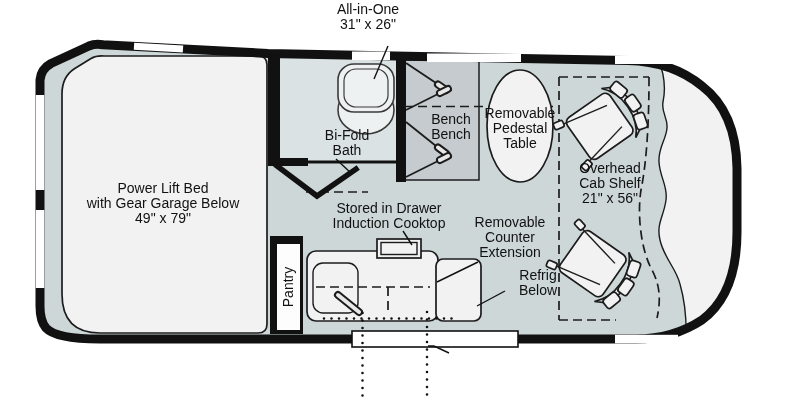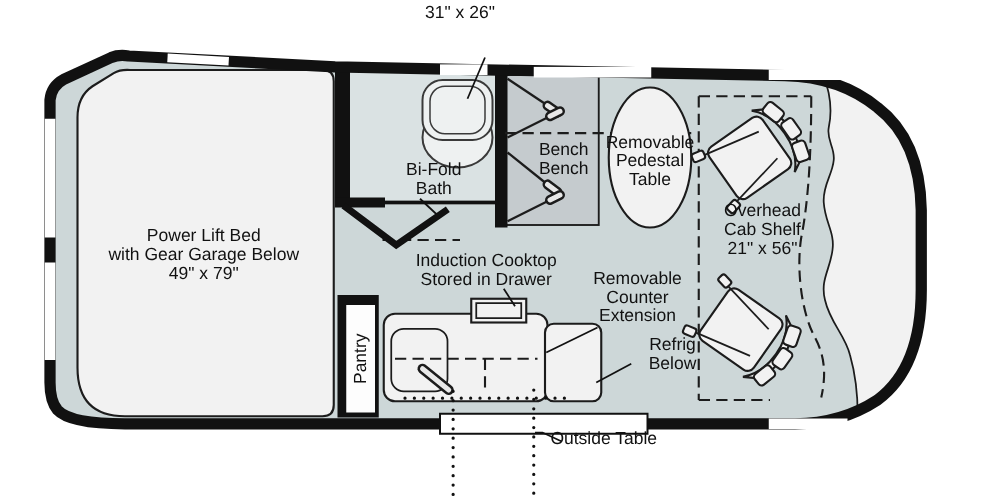--- a/index.html
+++ b/index.html
@@ -161,20 +161,21 @@
     <path class="leader" d="M 388 46 L 374 79"></path>
     <path class="leader" d="M 336 159 L 352 174"></path>
     <path class="leader" d="M 403 231 L 412 245"></path>
     <path class="leader" d="M 478 262 L 437 282"></path>
     <path class="leader" d="M 505 291 L 477 306"></path>
     <path class="leader" d="M 449 353 L 434 346 L 428 346"></path>
   </g>
 </svg>
 
 <div class="lbl" style="left:368px;top:2px">
+  <span>All-in-One</span>
   <span>31" x 26"</span>
 </div>
 
 <div class="lbl" style="left:163px;top:181px">
   <span>Power Lift Bed</span>
   <span>with Gear Garage Below</span>
   <span>49" x 79"</span>
 </div>
 
 <div class="lbl" style="left:347px;top:128px">
@@ -193,36 +194,35 @@
   <span>Table</span>
 </div>
 
 <div class="lbl" style="left:610px;top:161px">
   <span>Overhead</span>
   <span>Cab Shelf</span>
   <span>21" x 56"</span>
 </div>
 
 <div class="lbl" style="left:389px;top:201px">
+  <span>Stored in Drawer</span>
   <span>Induction Cooktop</span>
-  <span>Stored in Drawer</span>
 </div>
 
 <div class="lbl" style="left:510px;top:215px">
   <span>Removable</span>
   <span>Counter</span>
   <span>Extension</span>
 </div>
 
 <div class="lbl" style="left:538px;top:268px">
   <span>Refrig</span>
   <span>Below</span>
 </div>
 
 <div class="lbl vert" style="left:288px;top:287px">
   <span>Pantry</span>
 </div>
 
 <div class="lbl" style="left:483px;top:343px">
-  <span>Outside Table</span>
 </div>
 
 </div>
 
 </body></html>

